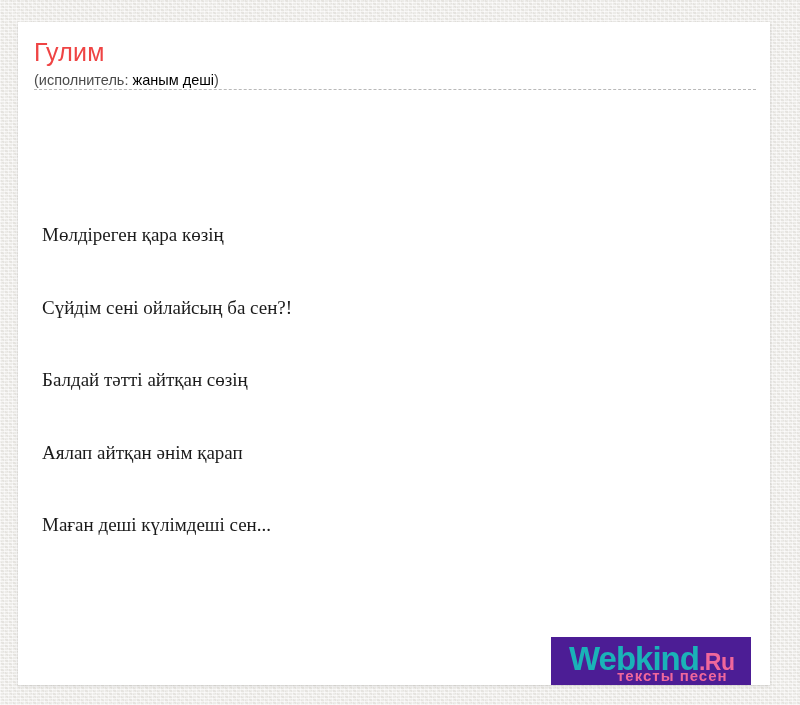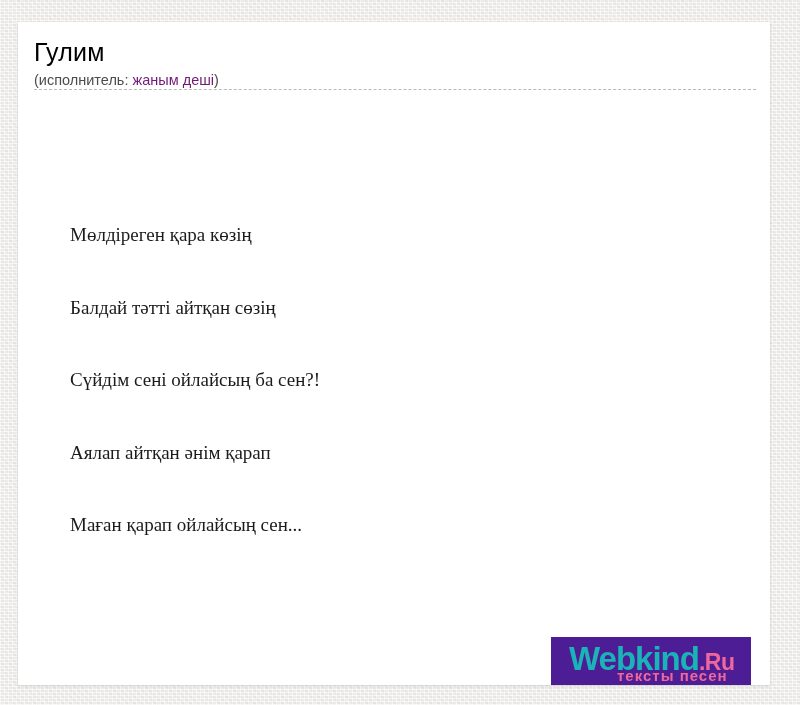--- a/index.html
+++ b/index.html
@@ -35,35 +35,35 @@
   #song-header {
     position: absolute;
     left: 16px;
     top: 17px;
     width: 720px;
   }
   #song-title {
     font-family: "Liberation Sans", "DejaVu Sans", sans-serif;
     font-size: 25px;
     font-weight: normal;
-    color: #000000;
+    color: #ef4444;
     margin: 0;
     line-height: 1.08;
     letter-spacing: 0.2px;
   }
   #artist-line {
     font-family: "Liberation Sans", "DejaVu Sans", sans-serif;
     font-size: 14.5px;
     color: #4c4c4c;
     margin: 5px 0 0 0;
     line-height: 1.25;
     white-space: nowrap;
   }
   #artist-link {
-    color: #701a75;
+    color: #000000;
     text-decoration: none;
     cursor: pointer;
   }
 
   #header-rule {
     position: absolute;
     left: 16px;
     top: 67px;
     width: 722px;
     height: 0;
@@ -84,21 +84,20 @@
     color: #1b1b1b;
     white-space: pre-wrap;
   }
   .verse {
     margin: 0 0 24.2px 0;
   }
   .verse:last-child { margin-bottom: 0; }
   .lyric-line {
     display: block;
     white-space: pre;
-    margin-left: 28px;
   }
 
   
   #watermark-logo {
     position: absolute;
     left: 551px;
     top: 637px;
     width: 200px;
     height: 48px;
     background: #4c1d95;
@@ -139,24 +138,24 @@
     <h1 id="song-title">Гулим</h1>
     <div id="artist-line"><span>(исполнитель: </span><a id="artist-link" href="#">жаным деші</a><span>)</span></div>
   </div>
 
   <hr id="header-rule">
 
   <div id="lyrics-body">
 
     <p class="verse">
       <span class="lyric-line">Мөлдіреген қара көзің</span>
+      <span class="lyric-line">Сүйдім сені ойлайсың ба сен?!</span>
       <span class="lyric-line">Балдай тәтті айтқан сөзің</span>
-      <span class="lyric-line">Сүйдім сені ойлайсың ба сен?!</span>
       <span class="lyric-line">Аялап айтқан әнім қарап</span>
-      <span class="lyric-line">Маған қарап ойлайсың сен...</span>
+      <span class="lyric-line">Маған деші күлімдеші сен...</span>
     </p>
 
     
 
     
 
   </div>
 </div>
 
 <div id="watermark-logo">

